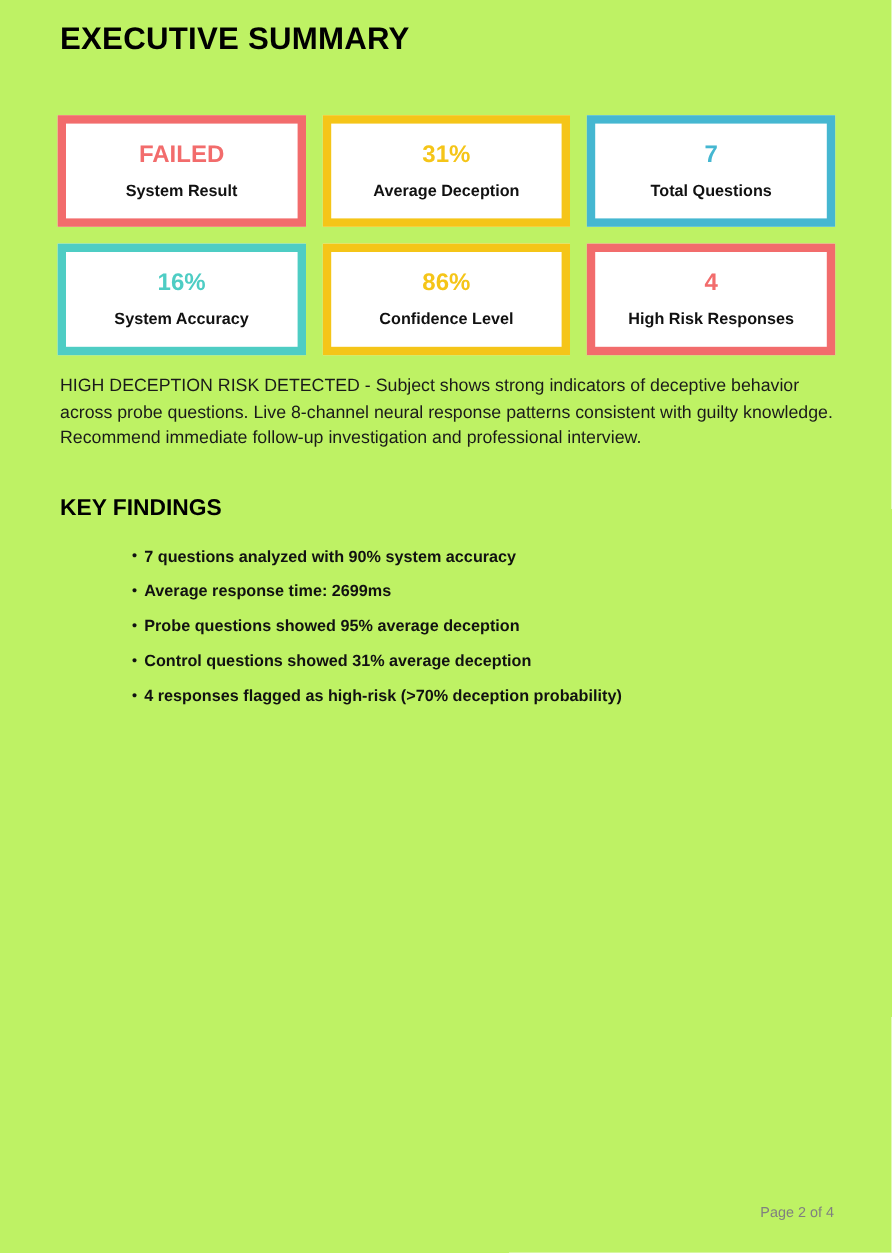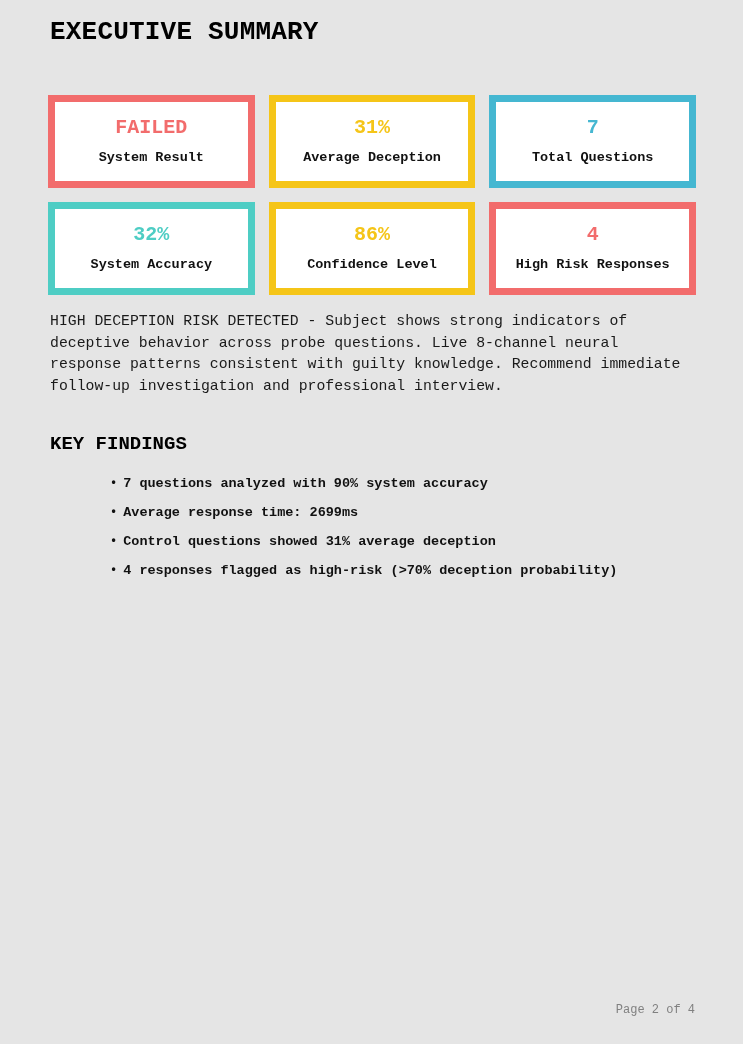--- a/index.html
+++ b/index.html
@@ -5,23 +5,22 @@
   * { margin: 0; padding: 0; box-sizing: border-box; }
   html, body { background: #ffffff; }
   body {
     font-family: "Liberation Sans", "DejaVu Sans", sans-serif;
     color: #000000;
   }
   .page {
     position: relative;
     width: 743px;
     height: 1044px;
-    background: #e5e5e5;
+    background: #bef264;
     overflow: hidden;
-    font-family: Liberation Mono, monospace;
   }
   .doc-title {
     margin: 17px 50px 0 50px;
     font-size: 26px;
     font-weight: bold;
     letter-spacing: 0.2px;
     color: #000000;
   }
   .cards-grid {
     margin: 48px 47px 0 48px;
@@ -111,21 +110,21 @@
       <div class="card-value" style="color: rgb(245, 197, 24);">31%</div>
       <div class="card-label">Average Deception</div>
     </div>
 
     <div class="card" style="border-color: rgb(69, 183, 209);">
       <div class="card-value" style="color: rgb(69, 183, 209);">7</div>
       <div class="card-label">Total Questions</div>
     </div>
 
     <div class="card" style="border-color: rgb(78, 205, 196);">
-      <div class="card-value" style="color: rgb(78, 205, 196);">32%</div>
+      <div class="card-value" style="color: rgb(78, 205, 196);">16%</div>
       <div class="card-label">System Accuracy</div>
     </div>
 
     <div class="card" style="border-color: rgb(245, 197, 24); text-align: center;">
       <div class="card-value" style="color: rgb(245, 197, 24);">86%</div>
       <div class="card-label">Confidence Level</div>
     </div>
 
     <div class="card" style="border-color: rgb(242, 108, 108);">
       <div class="card-value" style="color: rgb(242, 108, 108);">4</div>
@@ -140,20 +139,23 @@
   <h2 class="section-heading key-findings">KEY FINDINGS</h2>
 
   <ul class="findings-list">
     <li>
       <span class="bullet-char">•</span><span>7 questions analyzed with 90% system accuracy</span>
     </li>
     <li>
       <span class="bullet-char">•</span><span>Average response time: 2699ms</span>
     </li>
     <li>
+      <span class="bullet-char">•</span><span>Probe questions showed 95% average deception</span>
+    </li>
+    <li>
       <span class="bullet-char">•</span><span>Control questions showed 31% average deception</span>
     </li>
     <li>
       <span class="bullet-char">•</span><span>4 responses flagged as high-risk (&gt;70% deception probability)</span>
     </li>
   </ul>
 
   <div class="page-footer">Page 2 of 4</div>
 
 </div>

